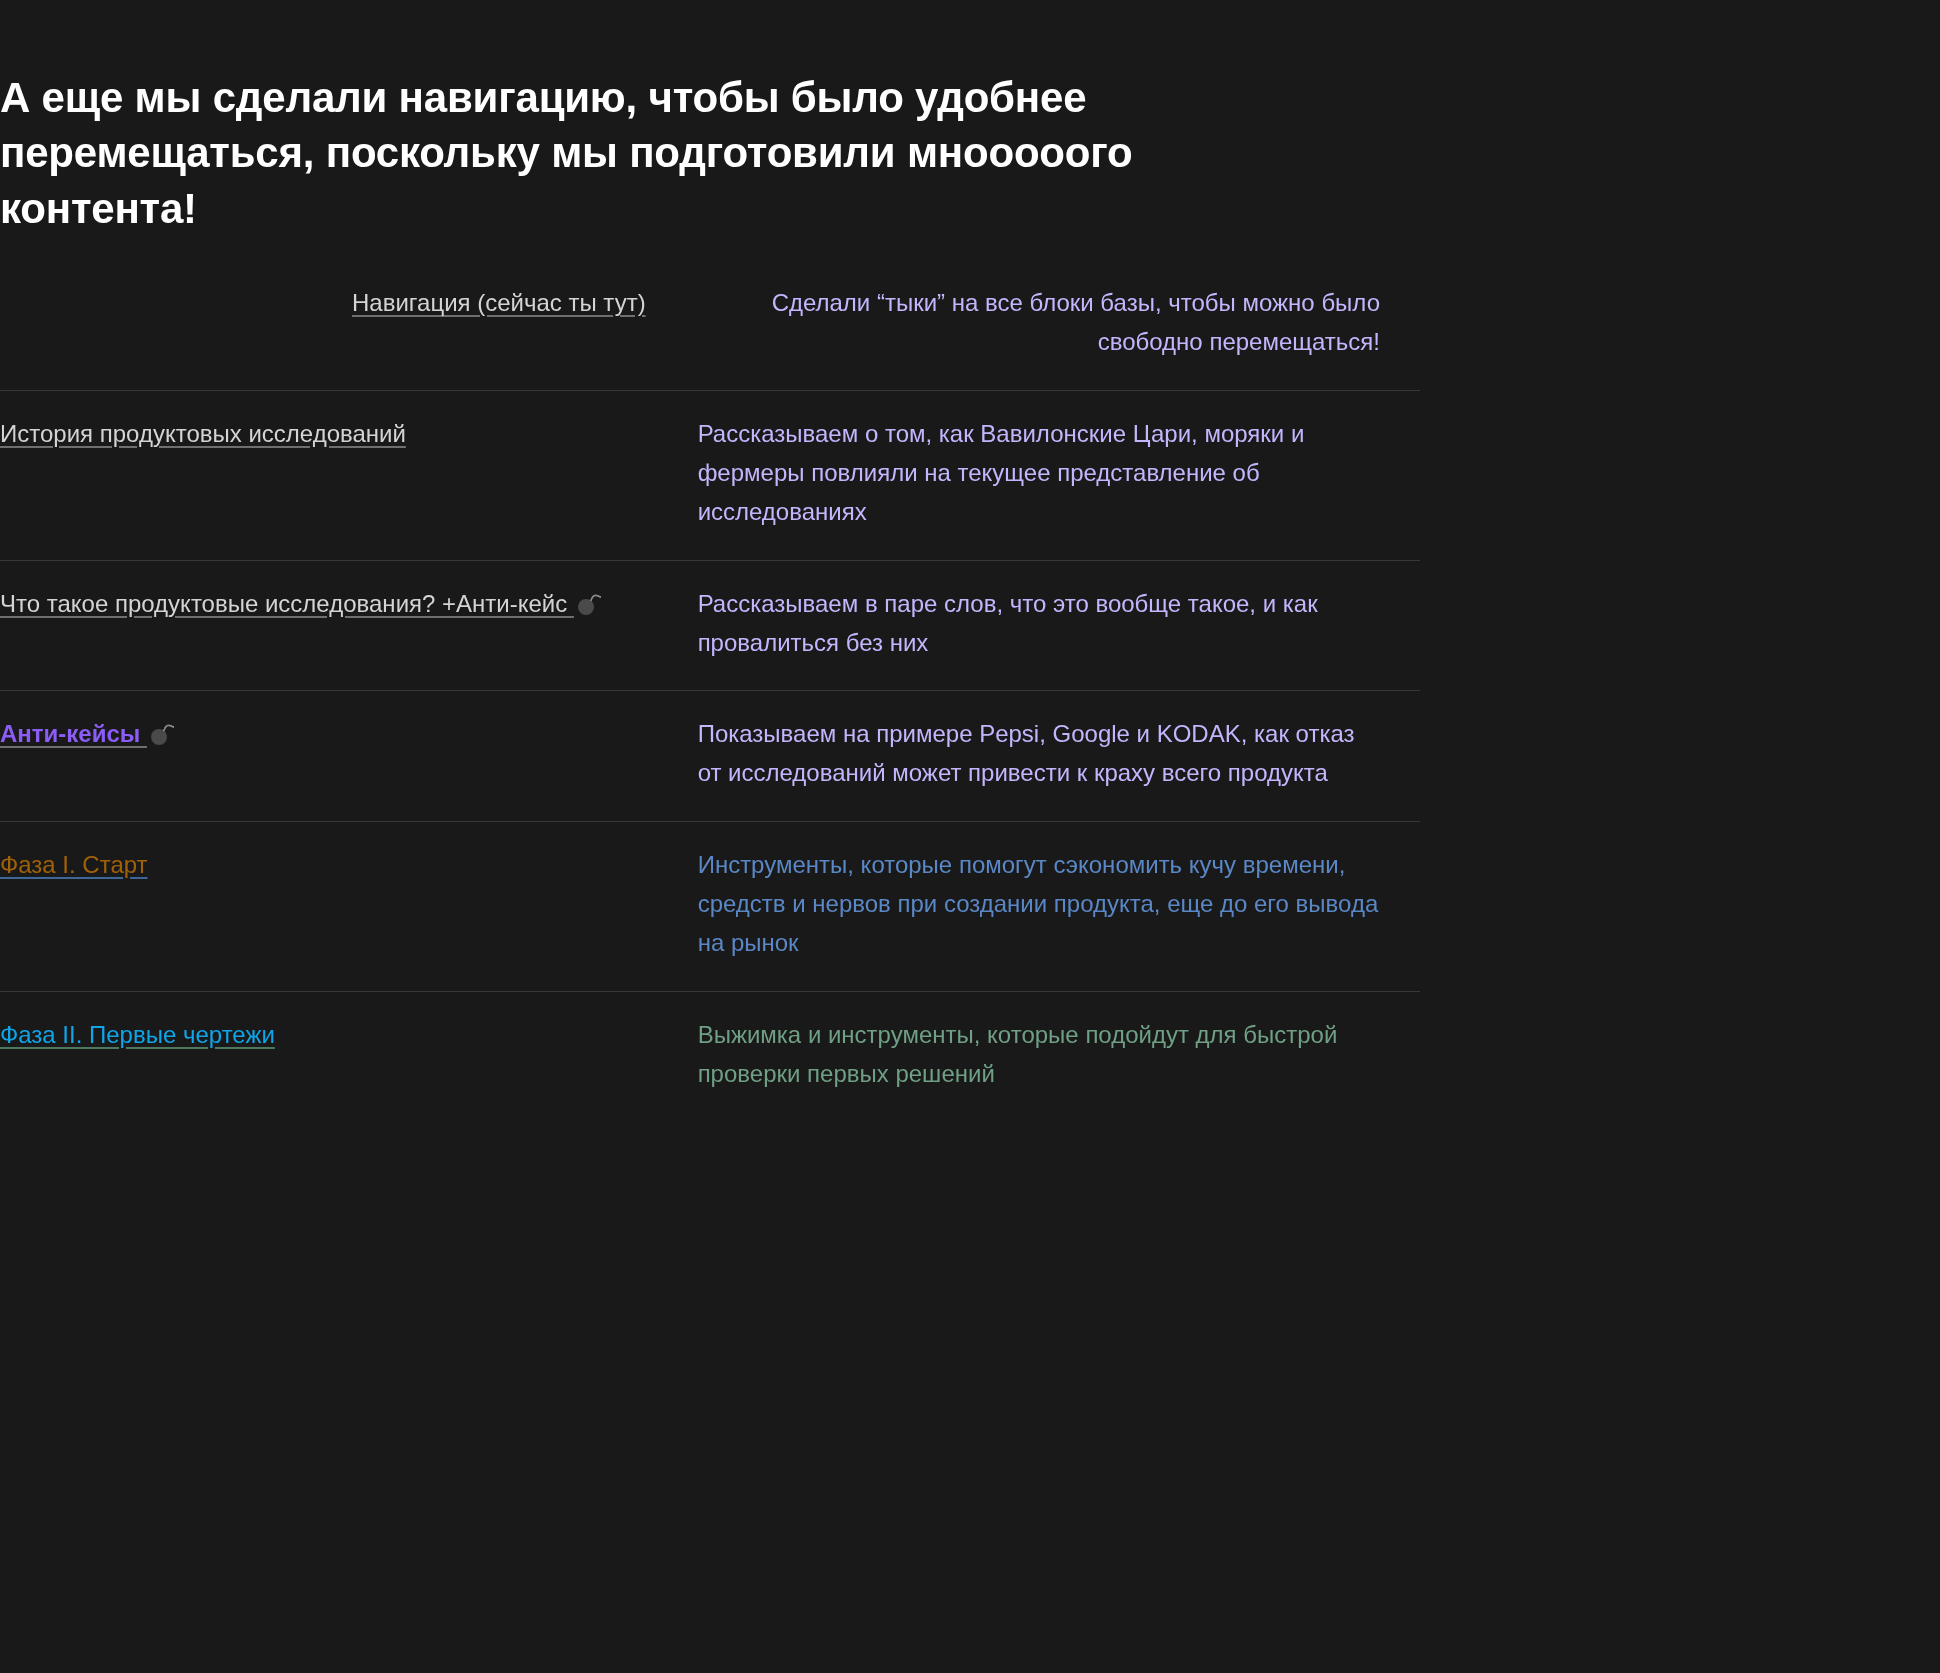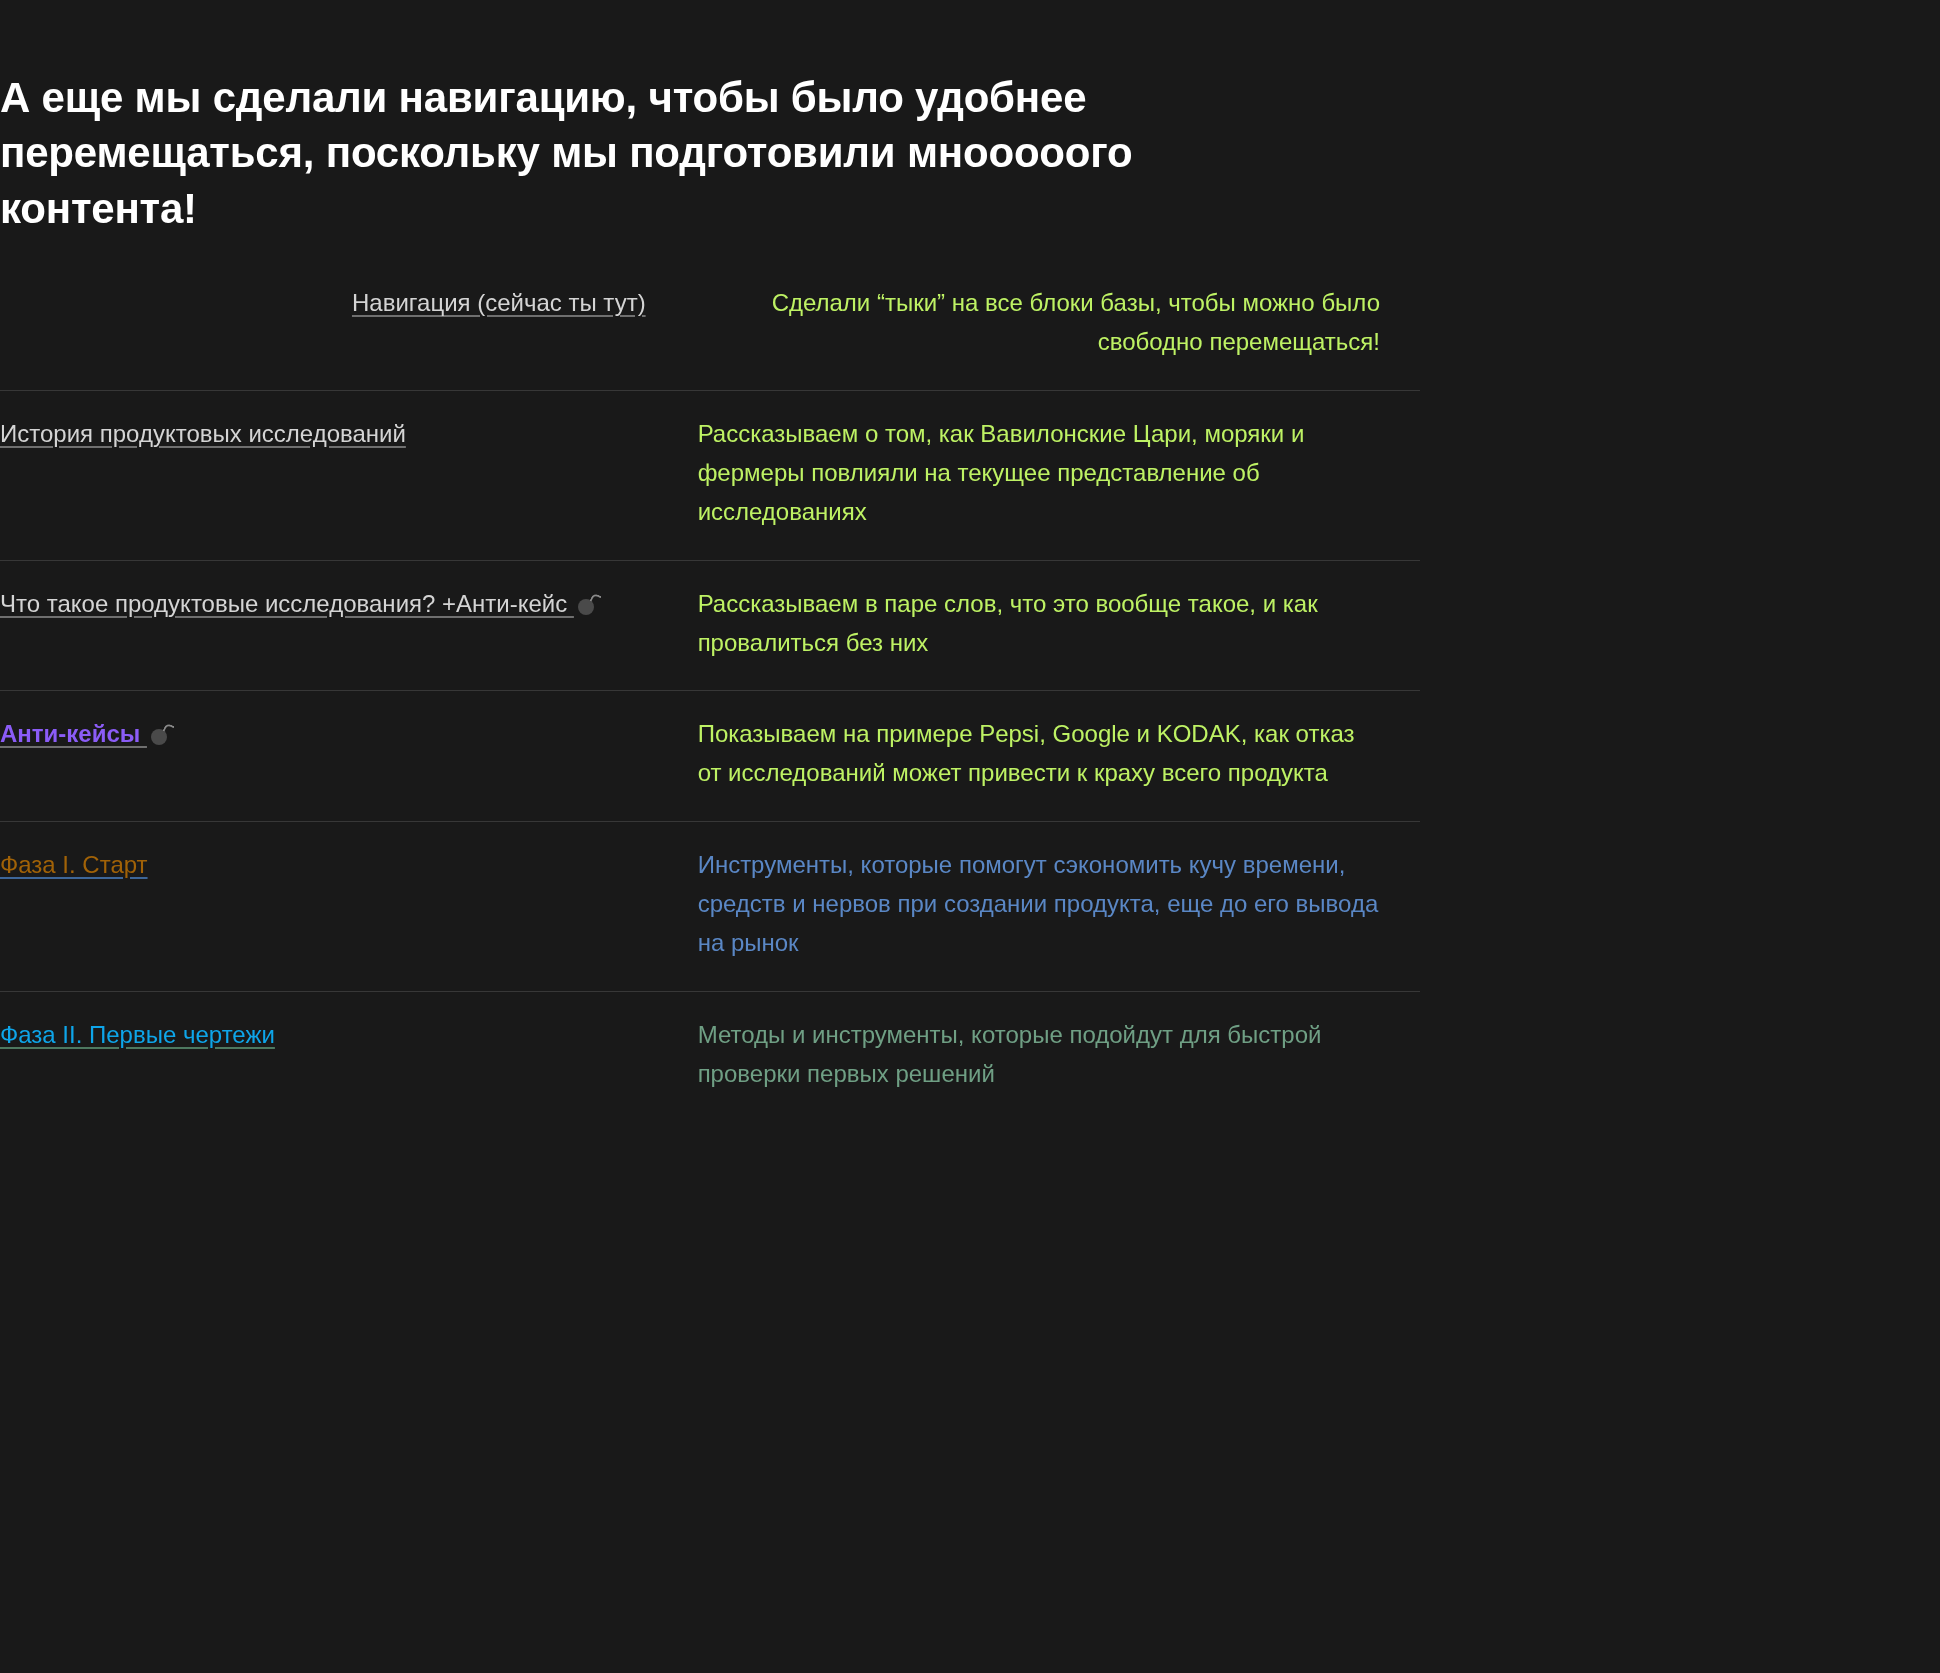--- a/index.html
+++ b/index.html
@@ -71,21 +71,21 @@
   }
   .link.blue {
     color: #a16207;
     text-decoration-color: #3d6699;
   }
   .link.green {
     color: #0ea5e9;
     text-decoration-color: #4d7860;
   }
   .desc {
-    color: #bef264;
+    color: #c4b5fd;
   }
   .desc.blue {
     color: #5a87c5;
   }
   .desc.green {
     color: #6f9f84;
   }
   .bomb {
     display: inline-block;
     position: relative;
@@ -172,21 +172,21 @@
           <td class="col-right">
             <span class="desc blue">Инструменты, которые помогут сэкономить кучу времени, средств и нервов при создании продукта, еще до его вывода на рынок</span>
           </td>
         </tr>
 
         <tr>
           <td class="col-left">
             <span class="link green">Фаза II. Первые чертежи</span>
           </td>
           <td class="col-right">
-            <span class="desc green">Методы и инструменты, которые подойдут для быстрой проверки первых решений</span>
+            <span class="desc green">Выжимка и инструменты, которые подойдут для быстрой проверки первых решений</span>
           </td>
         </tr>
 
 
       </tbody>
     </table>
 
   </div>
 </div>
 

